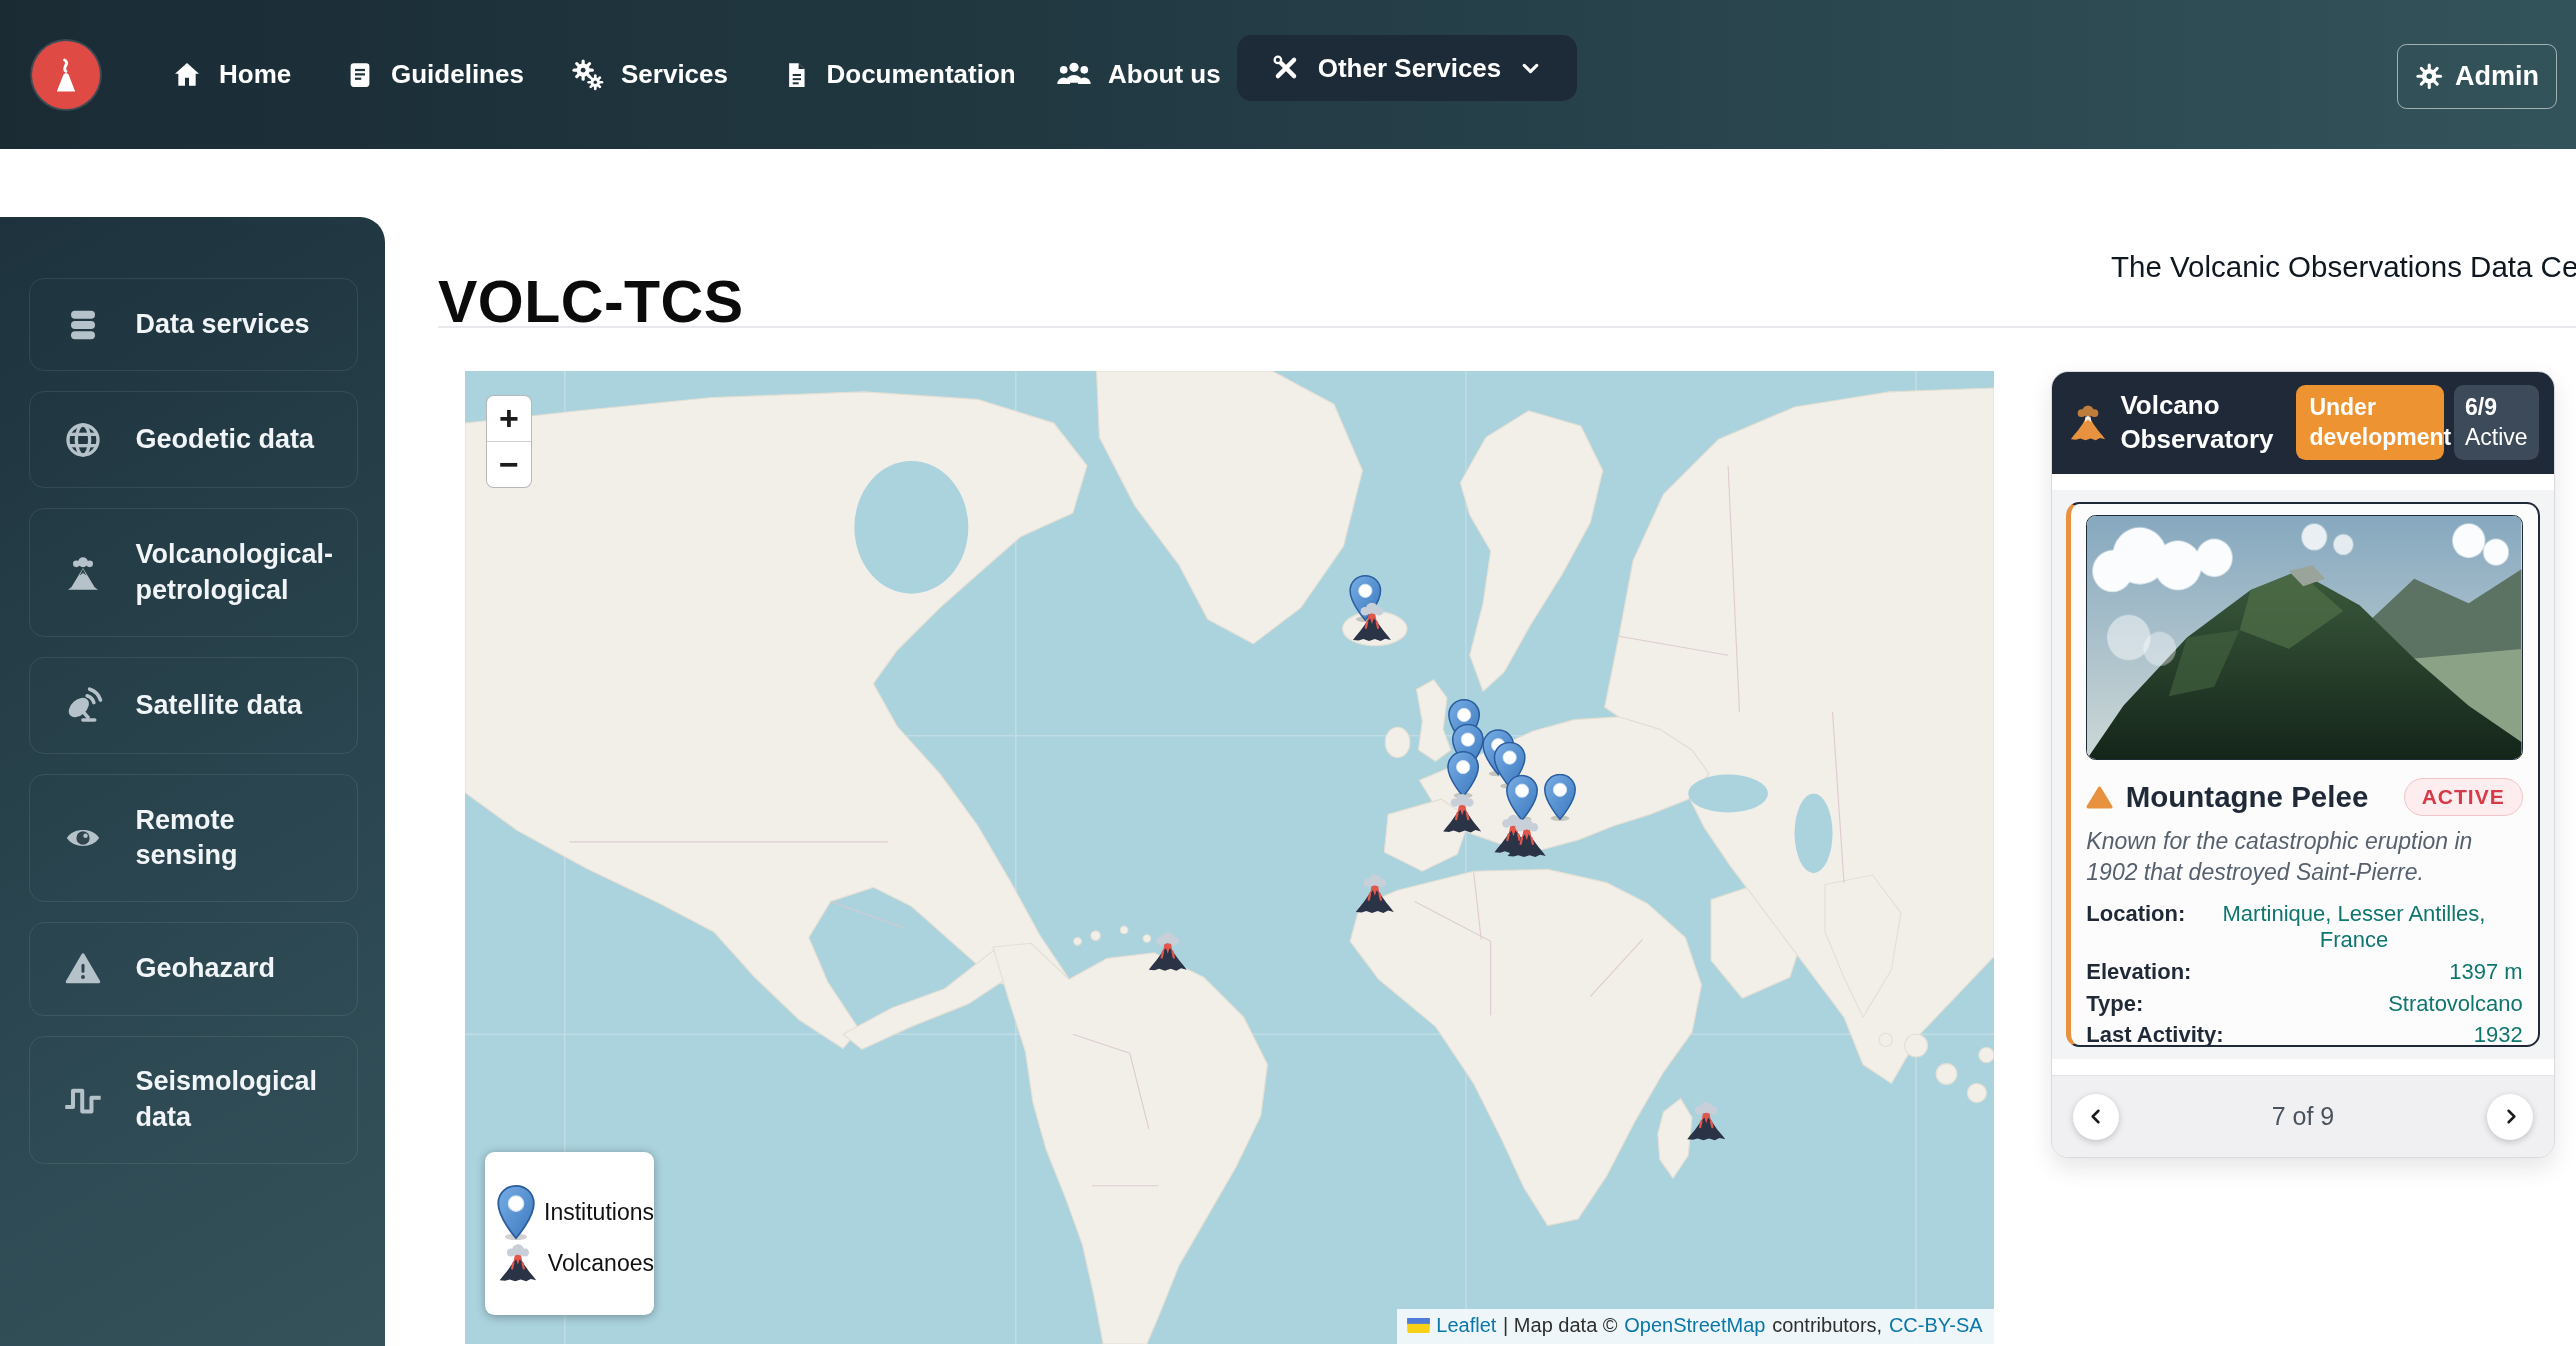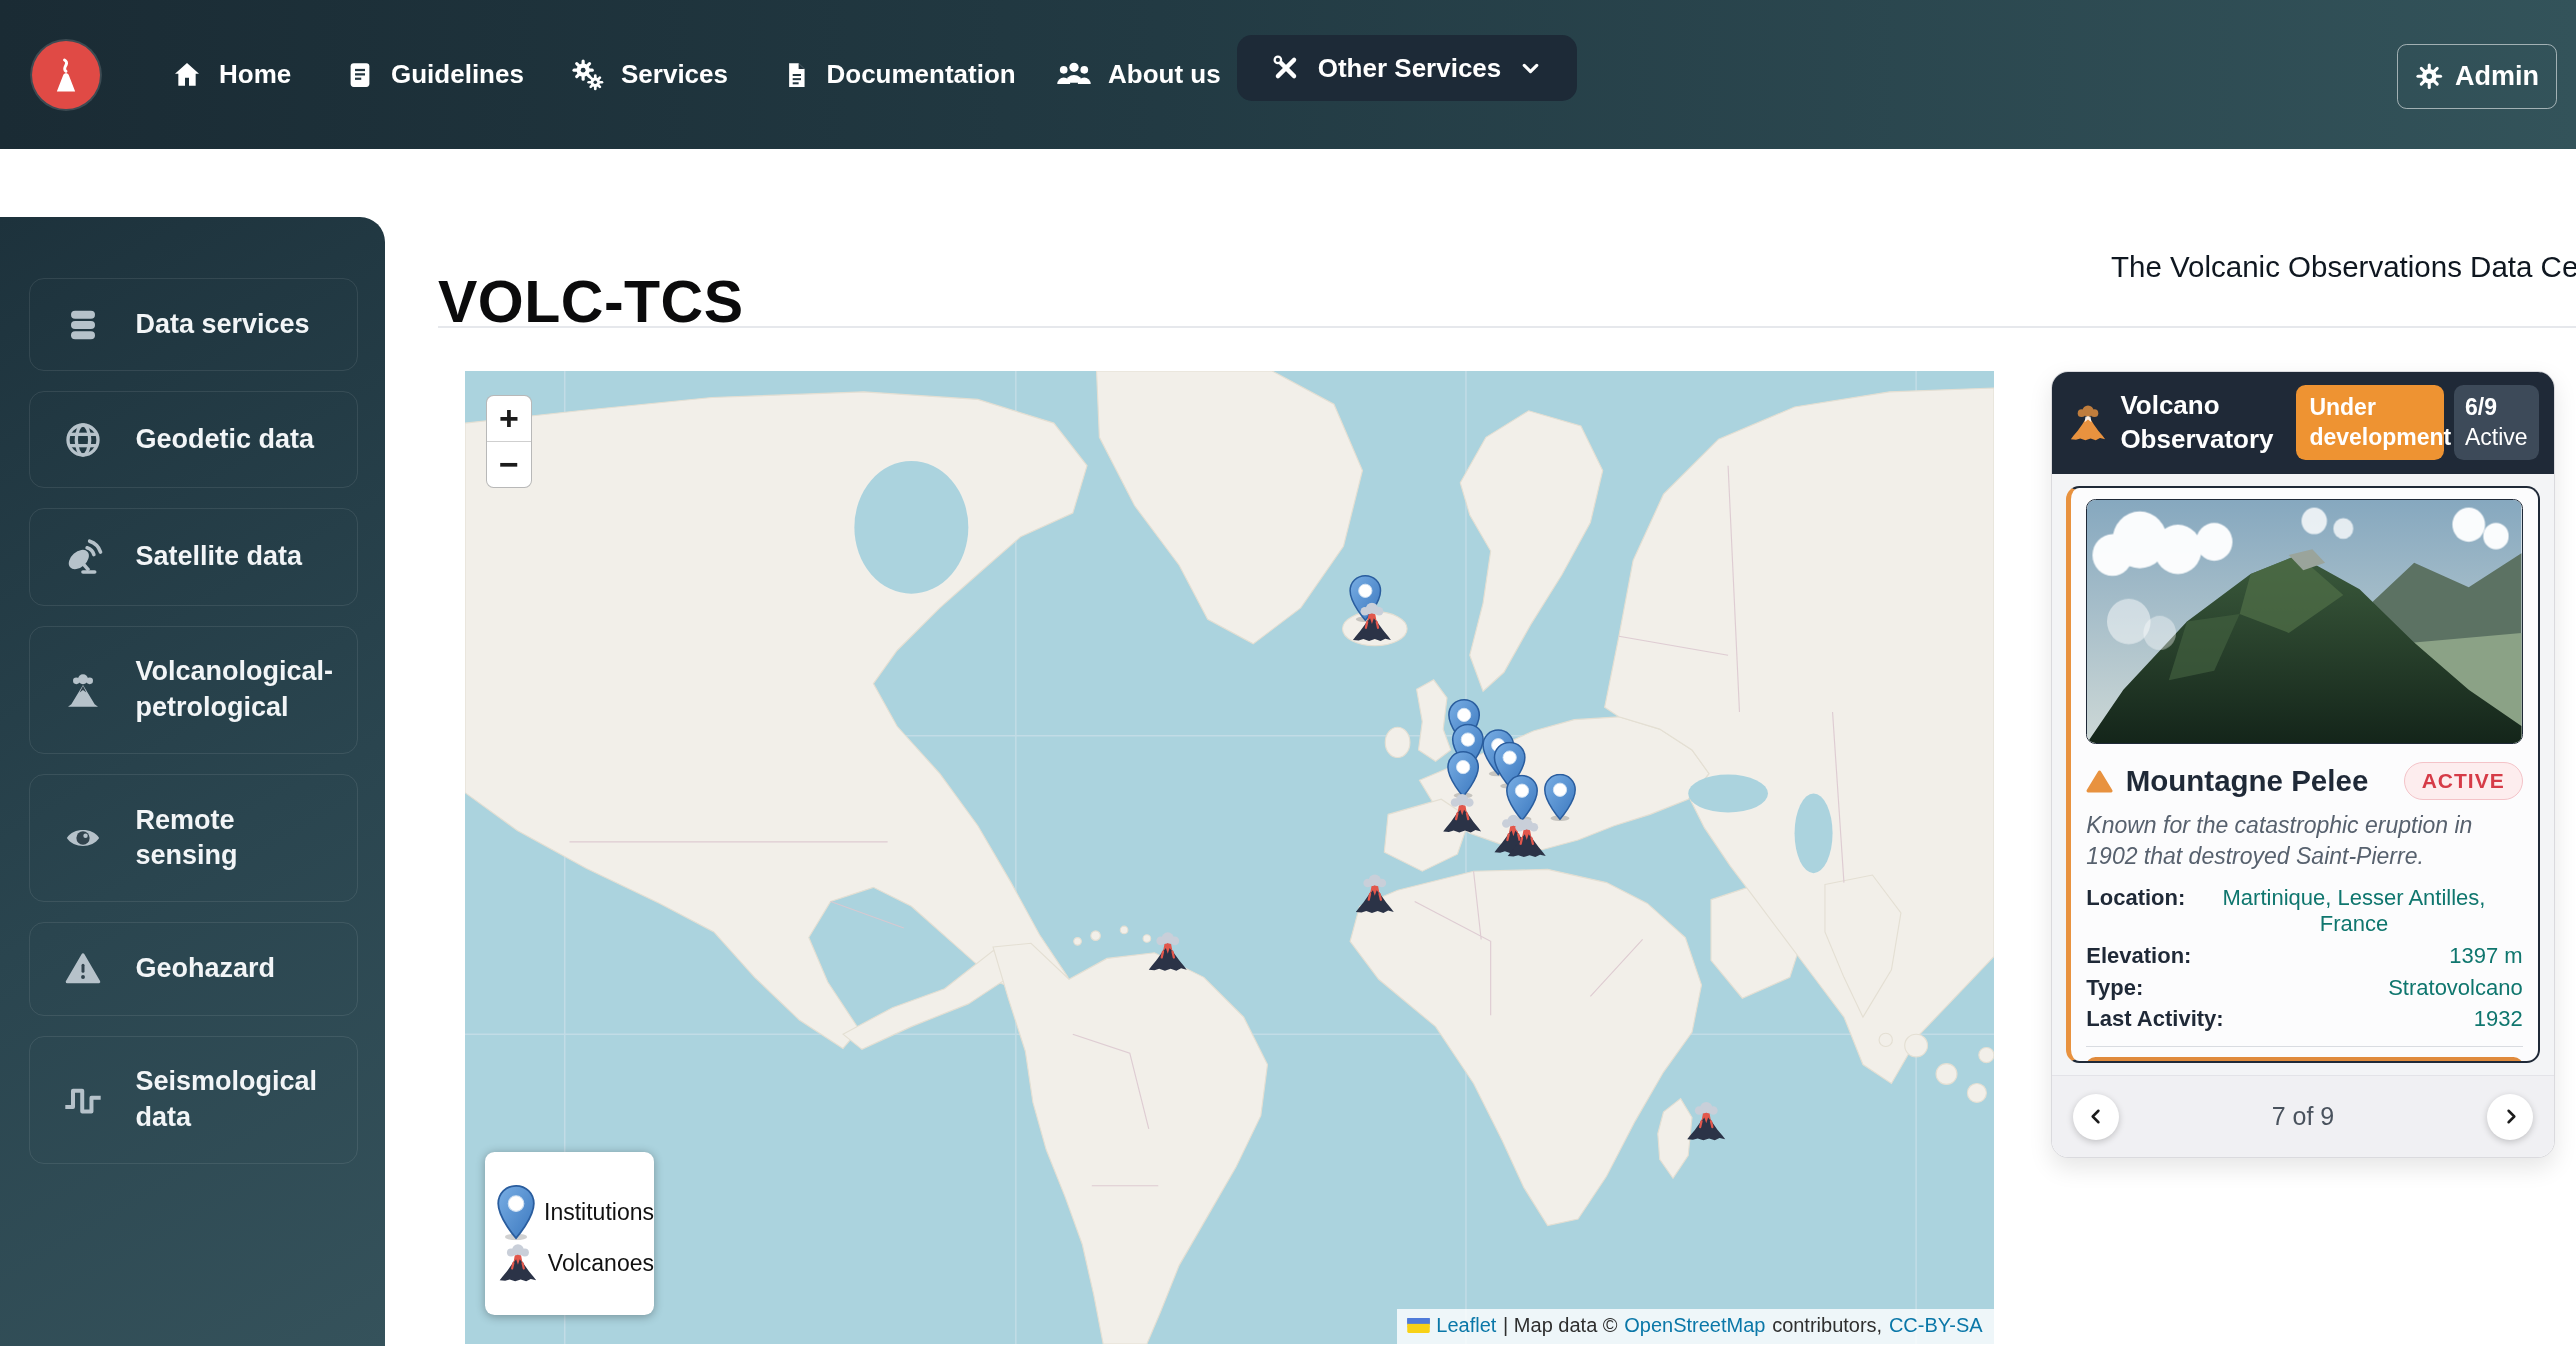--- a/index.html
+++ b/index.html
@@ -42,21 +42,21 @@
   .zoom-btn + .zoom-btn{border-top:1.9px solid #cfcfcf;}
   .legend{position:absolute;left:20px;top:781px;width:169px;height:163px;background:#fff;border-radius:9.5px;
           box-shadow:0 1.9px 9.5px rgba(0,0,0,0.3);z-index:5;display:flex;flex-direction:column;justify-content:center;padding:7.6px 0;box-sizing:border-box;}
   .legend-row{display:flex;align-items:center;gap:7.6px;padding-left:11.4px;font-size:23px;color:#111;}
   .attrib{position:absolute;right:0;bottom:0;background:rgba(255,255,255,0.8);padding:5.7px 11.4px 6.7px 9.5px;
           font-size:20px;color:#2f2f2f;display:flex;align-items:center;gap:6.7px;white-space:nowrap;z-index:5;}
   .attrib .lnk{color:#0a77a8;cursor:pointer;}
   
   .obs-card{position:absolute;left:2051px;top:371px;width:504px;height:787px;background:#fff;
             border:1.9px solid #dadade;border-radius:17px;box-shadow:0 9.5px 23px rgba(0,0,0,0.10);
-            box-sizing:border-box;display:flex;flex-direction:column;overflow:hidden;}
+            box-sizing:border-box;display:flex;flex-direction:column;overflow:hidden;gap:16px;}
   .obs-header{background:#1f2937;padding:13.3px 15px;display:flex;align-items:center;min-height:99px;box-sizing:border-box;flex:none;}
   .obs-title{color:#fff;font-weight:700;font-size:26px;line-height:1.3;width:154px;margin-left:11.4px;}
   .badges{margin-left:auto;display:flex;gap:9.5px;align-items:stretch;}
   .badge-dev{background:#ee9332;color:#fff;font-weight:700;font-size:23px;line-height:1.3;border-radius:9.5px;
              padding:7.6px 13.3px;width:148px;box-sizing:border-box;}
   .badge-active{background:#3d4a59;color:#fff;font-size:23px;line-height:1.3;border-radius:9.5px;
              padding:7.6px 11.4px;min-width:80px;box-sizing:border-box;}
   .badge-active .ratio{font-weight:700;display:block;}
   .obs-body{flex:1;background:#f3f4f6;padding:12.4px 14.3px;box-sizing:border-box;overflow:hidden;}
   .inner{height:100%;box-sizing:border-box;background:#fcfcfd;border:2.9px solid #1f2937;border-left:5.7px solid #e8923f;
@@ -259,41 +259,41 @@
             <ellipse cx="12" cy="12" rx="4" ry="9"></ellipse>
             <line x1="3.6" y1="8.6" x2="20.4" y2="8.6"></line>
             <line x1="3.6" y1="15.4" x2="20.4" y2="15.4"></line>
           </svg>
       </span>
       <span class="side-lbl">Geodetic data</span>
     </div>
 
     <div class="side-item">
       <span class="side-ico">
-        <svg width="40" height="40" viewBox="0 0 24 24">
-            <ellipse cx="9.5" cy="13.5" rx="7" ry="4.6" transform="rotate(-42 9.5 13.5)" fill="#b6c2ca"></ellipse>
-            <line x1="12" y1="16" x2="15.5" y2="20" stroke="#b6c2ca" stroke-width="2.2"></line>
-            <line x1="12" y1="21" x2="19" y2="21" stroke="#b6c2ca" stroke-width="2.2" stroke-linecap="round"></line>
-            <path d="M14.5,6.5 a6,6 0 0 1 4,4 M16,2.5 a10,10 0 0 1 6.5,6.5" fill="none" stroke="#b6c2ca" stroke-width="2.2" stroke-linecap="round"></path>
-          </svg>
-      </span>
-      <span class="side-lbl">Satellite data</span>
-    </div>
-
-    <div class="side-item">
-      <span class="side-ico">
         <svg width="40" height="36" viewBox="0 0 48 42" fill="#b6c2ca">
             <circle cx="24" cy="8" r="6"></circle>
             <circle cx="16" cy="10" r="4"></circle>
             <circle cx="32" cy="10" r="4"></circle>
             <path d="M24,15 L38,38 L42,41 L6,41 L10,38 Z"></path>
             <path d="M24,16 L20,24 L24,21 L28,24 Z" fill="#31434d"></path>
           </svg>
       </span>
       <span class="side-lbl">Volcanological-petrological</span>
+    </div>
+
+    <div class="side-item">
+      <span class="side-ico">
+        <svg width="40" height="40" viewBox="0 0 24 24">
+            <ellipse cx="9.5" cy="13.5" rx="7" ry="4.6" transform="rotate(-42 9.5 13.5)" fill="#b6c2ca"></ellipse>
+            <line x1="12" y1="16" x2="15.5" y2="20" stroke="#b6c2ca" stroke-width="2.2"></line>
+            <line x1="12" y1="21" x2="19" y2="21" stroke="#b6c2ca" stroke-width="2.2" stroke-linecap="round"></line>
+            <path d="M14.5,6.5 a6,6 0 0 1 4,4 M16,2.5 a10,10 0 0 1 6.5,6.5" fill="none" stroke="#b6c2ca" stroke-width="2.2" stroke-linecap="round"></path>
+          </svg>
+      </span>
+      <span class="side-lbl">Satellite data</span>
     </div>
 
     <div class="side-item">
       <span class="side-ico">
         <svg width="42" height="38" viewBox="0 0 24 24">
             <path d="M1.8,12 C6,5.3 18,5.3 22.2,12 C18,18.7 6,18.7 1.8,12 Z" fill="#b6c2ca"></path>
             <circle cx="12" cy="12" r="4.2" fill="#31434d"></circle>
             <circle cx="13.6" cy="10.6" r="1.4" fill="#b6c2ca"></circle>
           </svg>
       </span>

